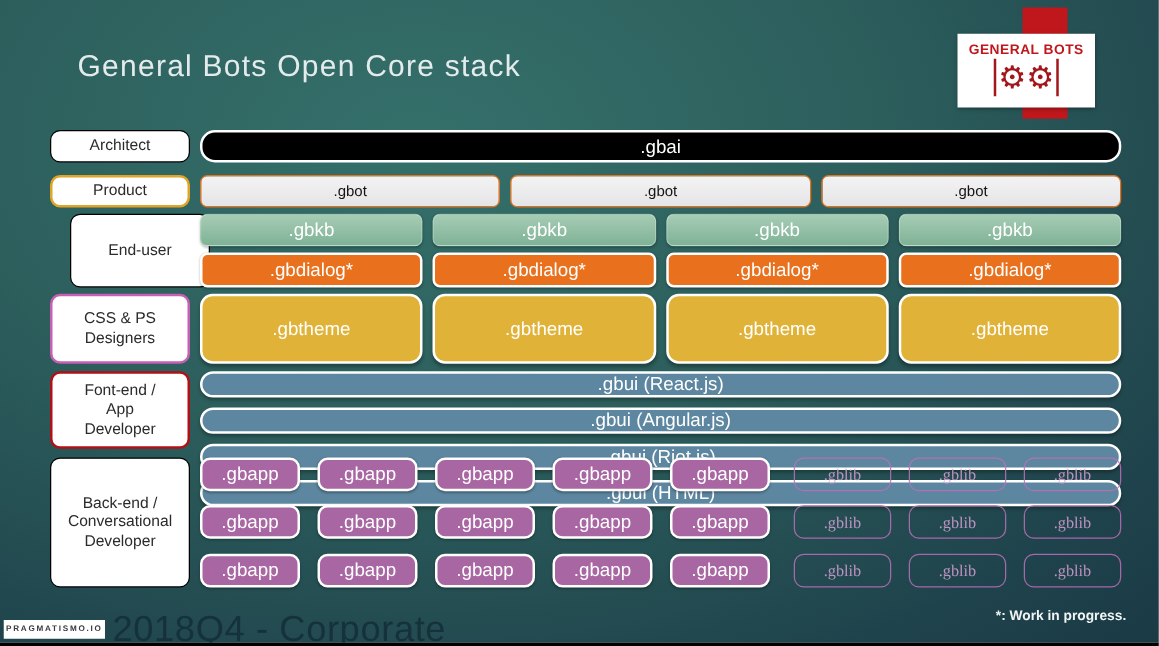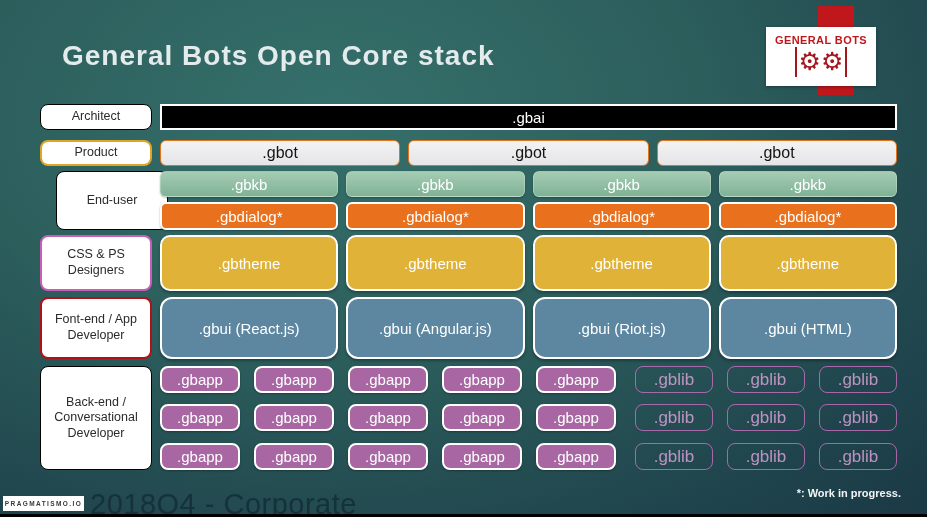--- a/index.html
+++ b/index.html
@@ -8,80 +8,80 @@
 
   .slide {
     position: relative; width: 927px; height: 517px; overflow: hidden;
     background: radial-gradient(ellipse 980px 640px at 36% 22%,
       #35706b 0%, #2c5e5c 38%, #1f434c 72%, #16323e 100%);
     border-bottom: 3px solid #000;
   }
 
   .title {
     position: absolute; left: 62px; top: 40px;
-    font-size: 28px; letter-spacing: 1px; color: #e4ebec; font-weight: 700;
+    font-size: 24px; letter-spacing: 1px; color: #e4ebec; font-weight: 400;
   }
 
   
   .ribbon { position: absolute; left: 818px; top: 6px; width: 36px; height: 89px; background: #c0171c; }
   .logo-card {
     position: absolute; left: 766px; top: 27px; width: 110px; height: 59px;
     background: #fff; display: flex; flex-direction: column; align-items: center;
     box-shadow: 0 1px 3px rgba(0,0,0,0.35); padding-top: 7px;
   }
   .logo-brand { font-size: 11px; font-weight: bold; color: #c0171c; letter-spacing: 0.4px; }
   .gears { display: flex; align-items: center; gap: 2px; margin-top: 1px; }
   .gears .vbar { width: 2px; height: 30px; background: #a3161b; }
   .gears .gear-glyphs { font-family: "DejaVu Sans", sans-serif; font-size: 25px; line-height: 28px; color: #a3161b; font-weight: bold; }
 
   
   .rlabel {
     position: absolute; left: 40px; width: 112px; background: #fff;
     border-radius: 8px; display: flex; align-items: center; justify-content: center;
-    text-align: center; font-size: 12.5px; color: #2b2b2b; line-height: 1.25; padding: 2px 8px;
+    text-align: center; font-size: 12.5px; color: #2b2b2b; line-height: 1.25; padding: 2px 20px;
   }
   .rl-architect { top: 104px; height: 26px; border: 1.5px solid #000; }
   .rl-product   { top: 140px; height: 26px; border: 2px solid #e0a526; }
   .rl-enduser   { top: 171px; height: 59px; border: 1.5px solid #000; margin-left: 16px; }
   .rl-designers { top: 235px; height: 56px; border: 2px solid #c75fb5; }
   .rl-frontend  { top: 297px; height: 62px; border: 2px solid #b01116; }
   .rl-backend   { top: 366px; height: 104px; border: 1.5px solid #000; }
 
   
   .crow { position: absolute; left: 160px; width: 737px; display: flex; gap: 8px; }
 
   .box {
     flex: 1; display: flex; align-items: center; justify-content: center;
     color: #fff; font-size: 15px; border-radius: 6px; white-space: nowrap;
   }
 
   .r-gbai { top: 104px; height: 26px; }
-  .gbai-box { background: #000; border: 2px solid #fff; border-radius: 0; }
+  .gbai-box { background: #000; border: 2px solid #fff; border-radius: 12px; }
 
   .r-gbot { top: 140px; height: 26px; }
-  .gbot-box { background: linear-gradient(#f3f3f4, #e5e5e7); border: 1.5px solid #e2731d; color: #141414; font-size: 16px; }
+  .gbot-box { background: linear-gradient(#f3f3f4, #e5e5e7); border: 1.5px solid #e2731d; color: #141414; font-size: 12px; }
 
   .r-gbkb { top: 171px; height: 26px; }
   .gbkb-box { background: linear-gradient(#a6ccb4, #7fb296); border: 1px solid rgba(255,255,255,0.25); box-shadow: 0 1px 2px rgba(0,0,0,0.25); }
 
   .r-gbdialog { top: 202px; height: 28px; justify-content: space-between; }
   .gbdialog-box { background: #e9711d; border: 2px solid #fff; box-shadow: 0 1px 2px rgba(0,0,0,0.3); }
 
   .r-gbtheme { top: 235px; height: 56px; }
   .gbtheme-box { background: #e0b237; border: 2px solid #fff; border-radius: 10px; box-shadow: 0 2px 3px rgba(0,0,0,0.3); }
 
-  .r-gbui { top: 297px; height: 62px; }
+  .r-gbui { top: 297px; height: 62px; flex-direction: column; }
   .gbui-box { background: #5d87a0; border: 2px solid #fff; border-radius: 12px; box-shadow: 0 2px 3px rgba(0,0,0,0.3); }
 
   .r-app1 { top: 366px; height: 27px; }
   .r-app2 { top: 404px; height: 27px; }
   .r-app3 { top: 443px; height: 27px; }
   .crow.apps { gap: 14px; }
   .gbapp-box { background: #a867a3; border: 2.5px solid #fff; border-radius: 8px; box-shadow: 0 1px 2px rgba(0,0,0,0.3); }
-  .gblib-box { background: transparent; border: 1.5px solid rgba(190,110,185,0.85); border-radius: 8px; color: rgba(226,165,221,0.8); font-size: 17px; }
+  .gblib-box { background: transparent; border: 1.5px solid rgba(190,110,185,0.85); border-radius: 8px; color: rgba(226,165,221,0.8); font-size: 13px; font-family: Liberation Serif, serif; }
   .gblib-first { margin-left: 5px; }
 
   
   .prag-box {
     position: absolute; left: 3px; top: 496px; width: 81px; height: 15px; background: #fff;
     display: flex; align-items: center; justify-content: center;
   }
   .prag-text { font-size: 6.5px; font-weight: bold; letter-spacing: 1.4px; color: #3a3a3a; }
   .corp {
     position: absolute; left: 90px; top: 488px; font-size: 29px; letter-spacing: 0.5px;

